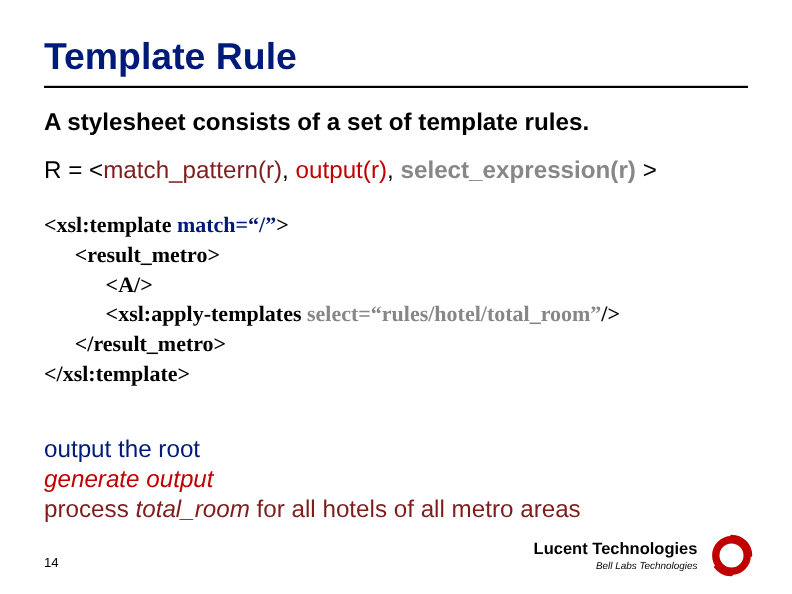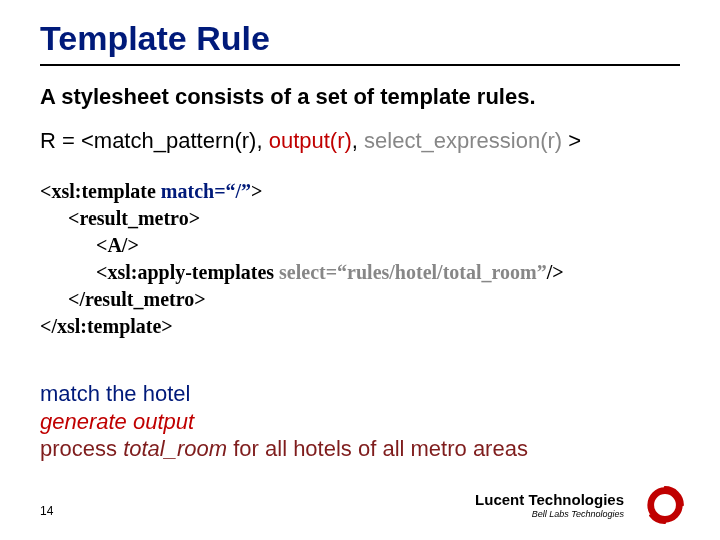--- a/index.html
+++ b/index.html
@@ -10,21 +10,21 @@
     background: #fff;
     font-family: Arial, Helvetica, sans-serif;
     color: #000;
     overflow: hidden;
   }
   .slide {
     position: relative;
     width: 720px;
     height: 540px;
     box-sizing: border-box;
-    padding: 13px 40px 20px 40px;
+    padding: 27px 40px 20px 40px;
   }
   .title {
     font-family: "Comic Sans MS", "Comic Sans", cursive, sans-serif;
     font-size: 34px;
     font-weight: bold;
     color: #001a7a;
     margin: 6px 0 2px 0;
   }
   .hr {
     border: none;
@@ -36,23 +36,23 @@
     font-weight: bold;
     color: #000;
     margin-bottom: 18px;
   }
   .formula {
     font-size: 22px;
     color: #000;
     margin-bottom: 24px;
     white-space: nowrap;
   }
-  .formula .blue { color: #000000; }
+  .formula .blue { color: #7f1d1d; }
   .formula .red  { color: #c00000; }
-  .formula .grey { color: #878787; }
+  .formula .grey { color: #878787; font-weight: bold; }
   .code {
     font-family: "Times New Roman", Times, serif;
     font-size: 20px;
     line-height: 1.35;
     margin-bottom: 40px;
   }
   .code .bold { font-weight: bold; }
   .code .blue { color: #001a7a; font-weight: bold; }
   .code .grey { color: #878787; font-weight: bold; }
   .code .ind1 { margin-left: 28px; }
@@ -70,21 +70,21 @@
     left: 40px;
     bottom: 22px;
     font-size: 12px;
   }
   .logo-wrap {
     position: absolute;
     right: 34px;
     bottom: 14px;
     display: flex;
     align-items: center;
-    gap: 20px;
+    gap: 10px;
   }
   .logo-text {
     text-align: right;
     line-height: 1;
   }
   .logo-text .brand {
     font-size: 15px;
     font-weight: bold;
     color: #000;
   }
@@ -122,21 +122,21 @@
     <div class="ind1"><span class="bold">&lt;result_metro&gt;</span></div>
     <div class="ind2"><span class="bold">&lt;A/&gt;</span></div>
     <div class="ind2">
       <span class="bold">&lt;xsl:apply-templates </span><span class="grey">select=“rules/hotel/total_room”</span><span class="bold">/&gt;</span>
     </div>
     <div class="ind1"><span class="bold">&lt;/result_metro&gt;</span></div>
     <div><span class="bold">&lt;/xsl:template&gt;</span></div>
   </div>
 
   <div class="explain">
-    <div class="blue">match the hotel</div>
+    <div class="blue">output the root</div>
     <div class="red">generate output</div>
     <div class="grey">
       <span>process </span><span class="ital">total_room</span><span> for all hotels of all metro areas</span>
     </div>
   </div>
 
   <div class="pagenum">14</div>
 
   <div class="logo-wrap">
     <div class="logo-text">

